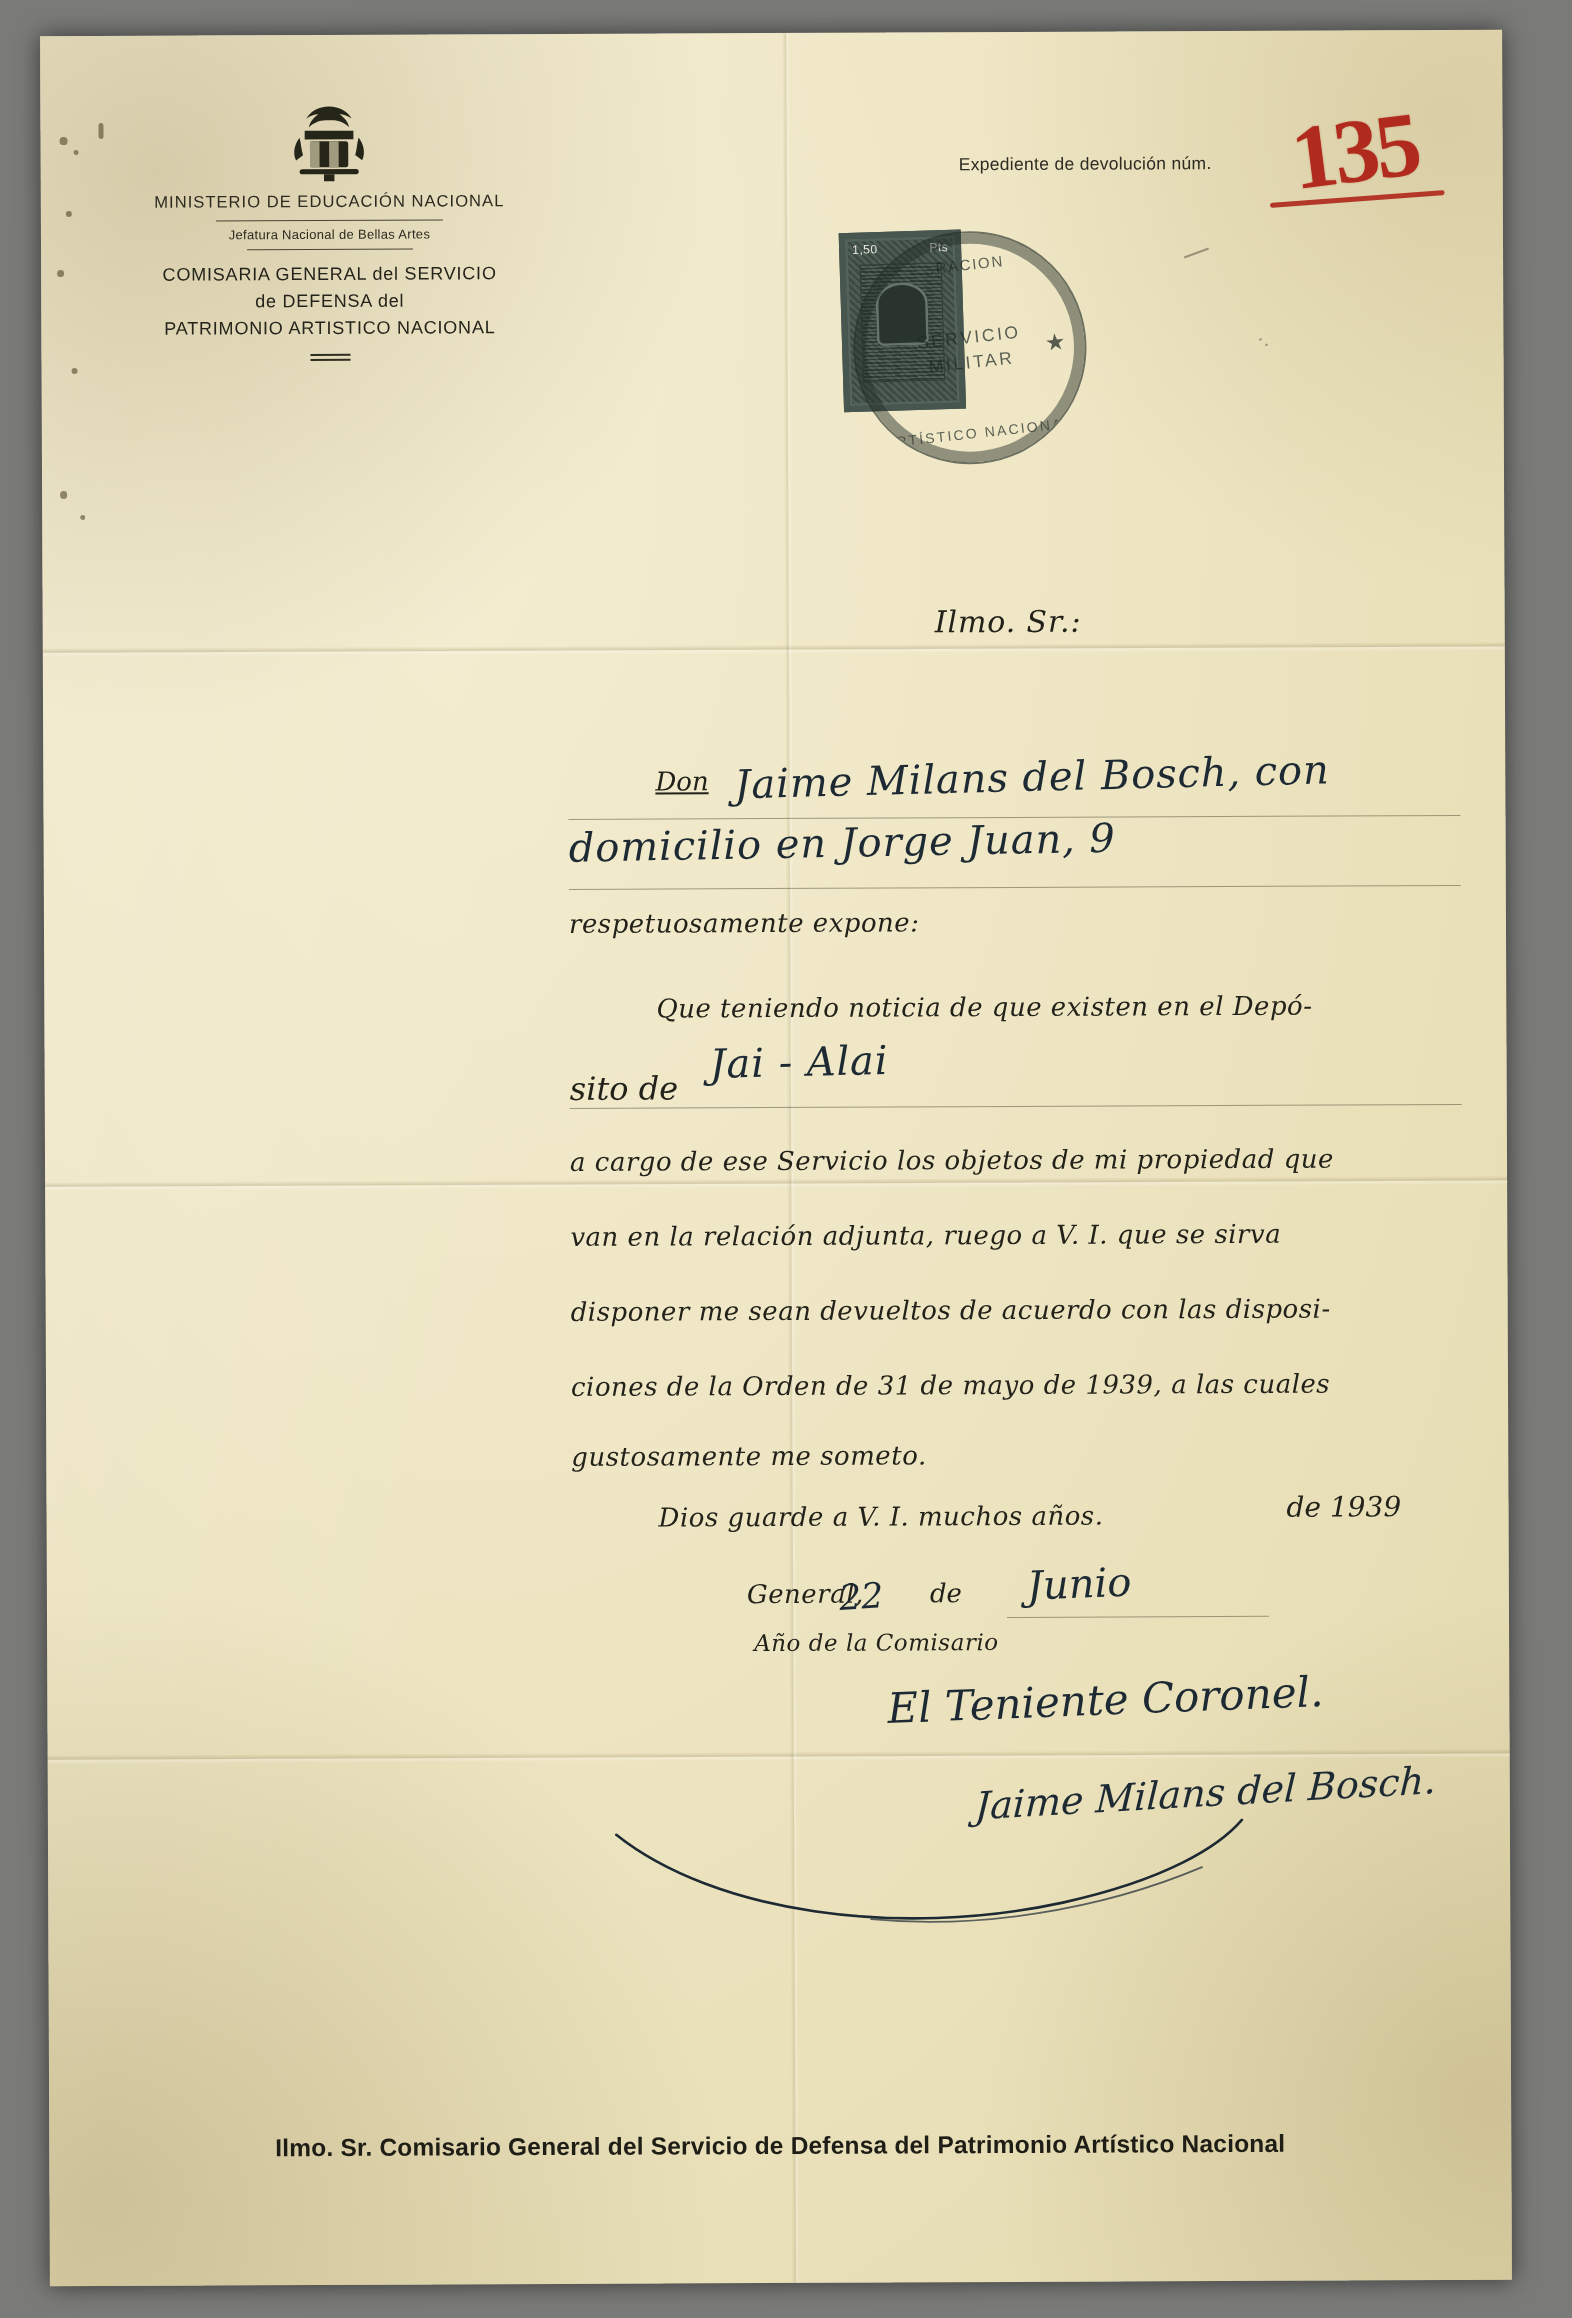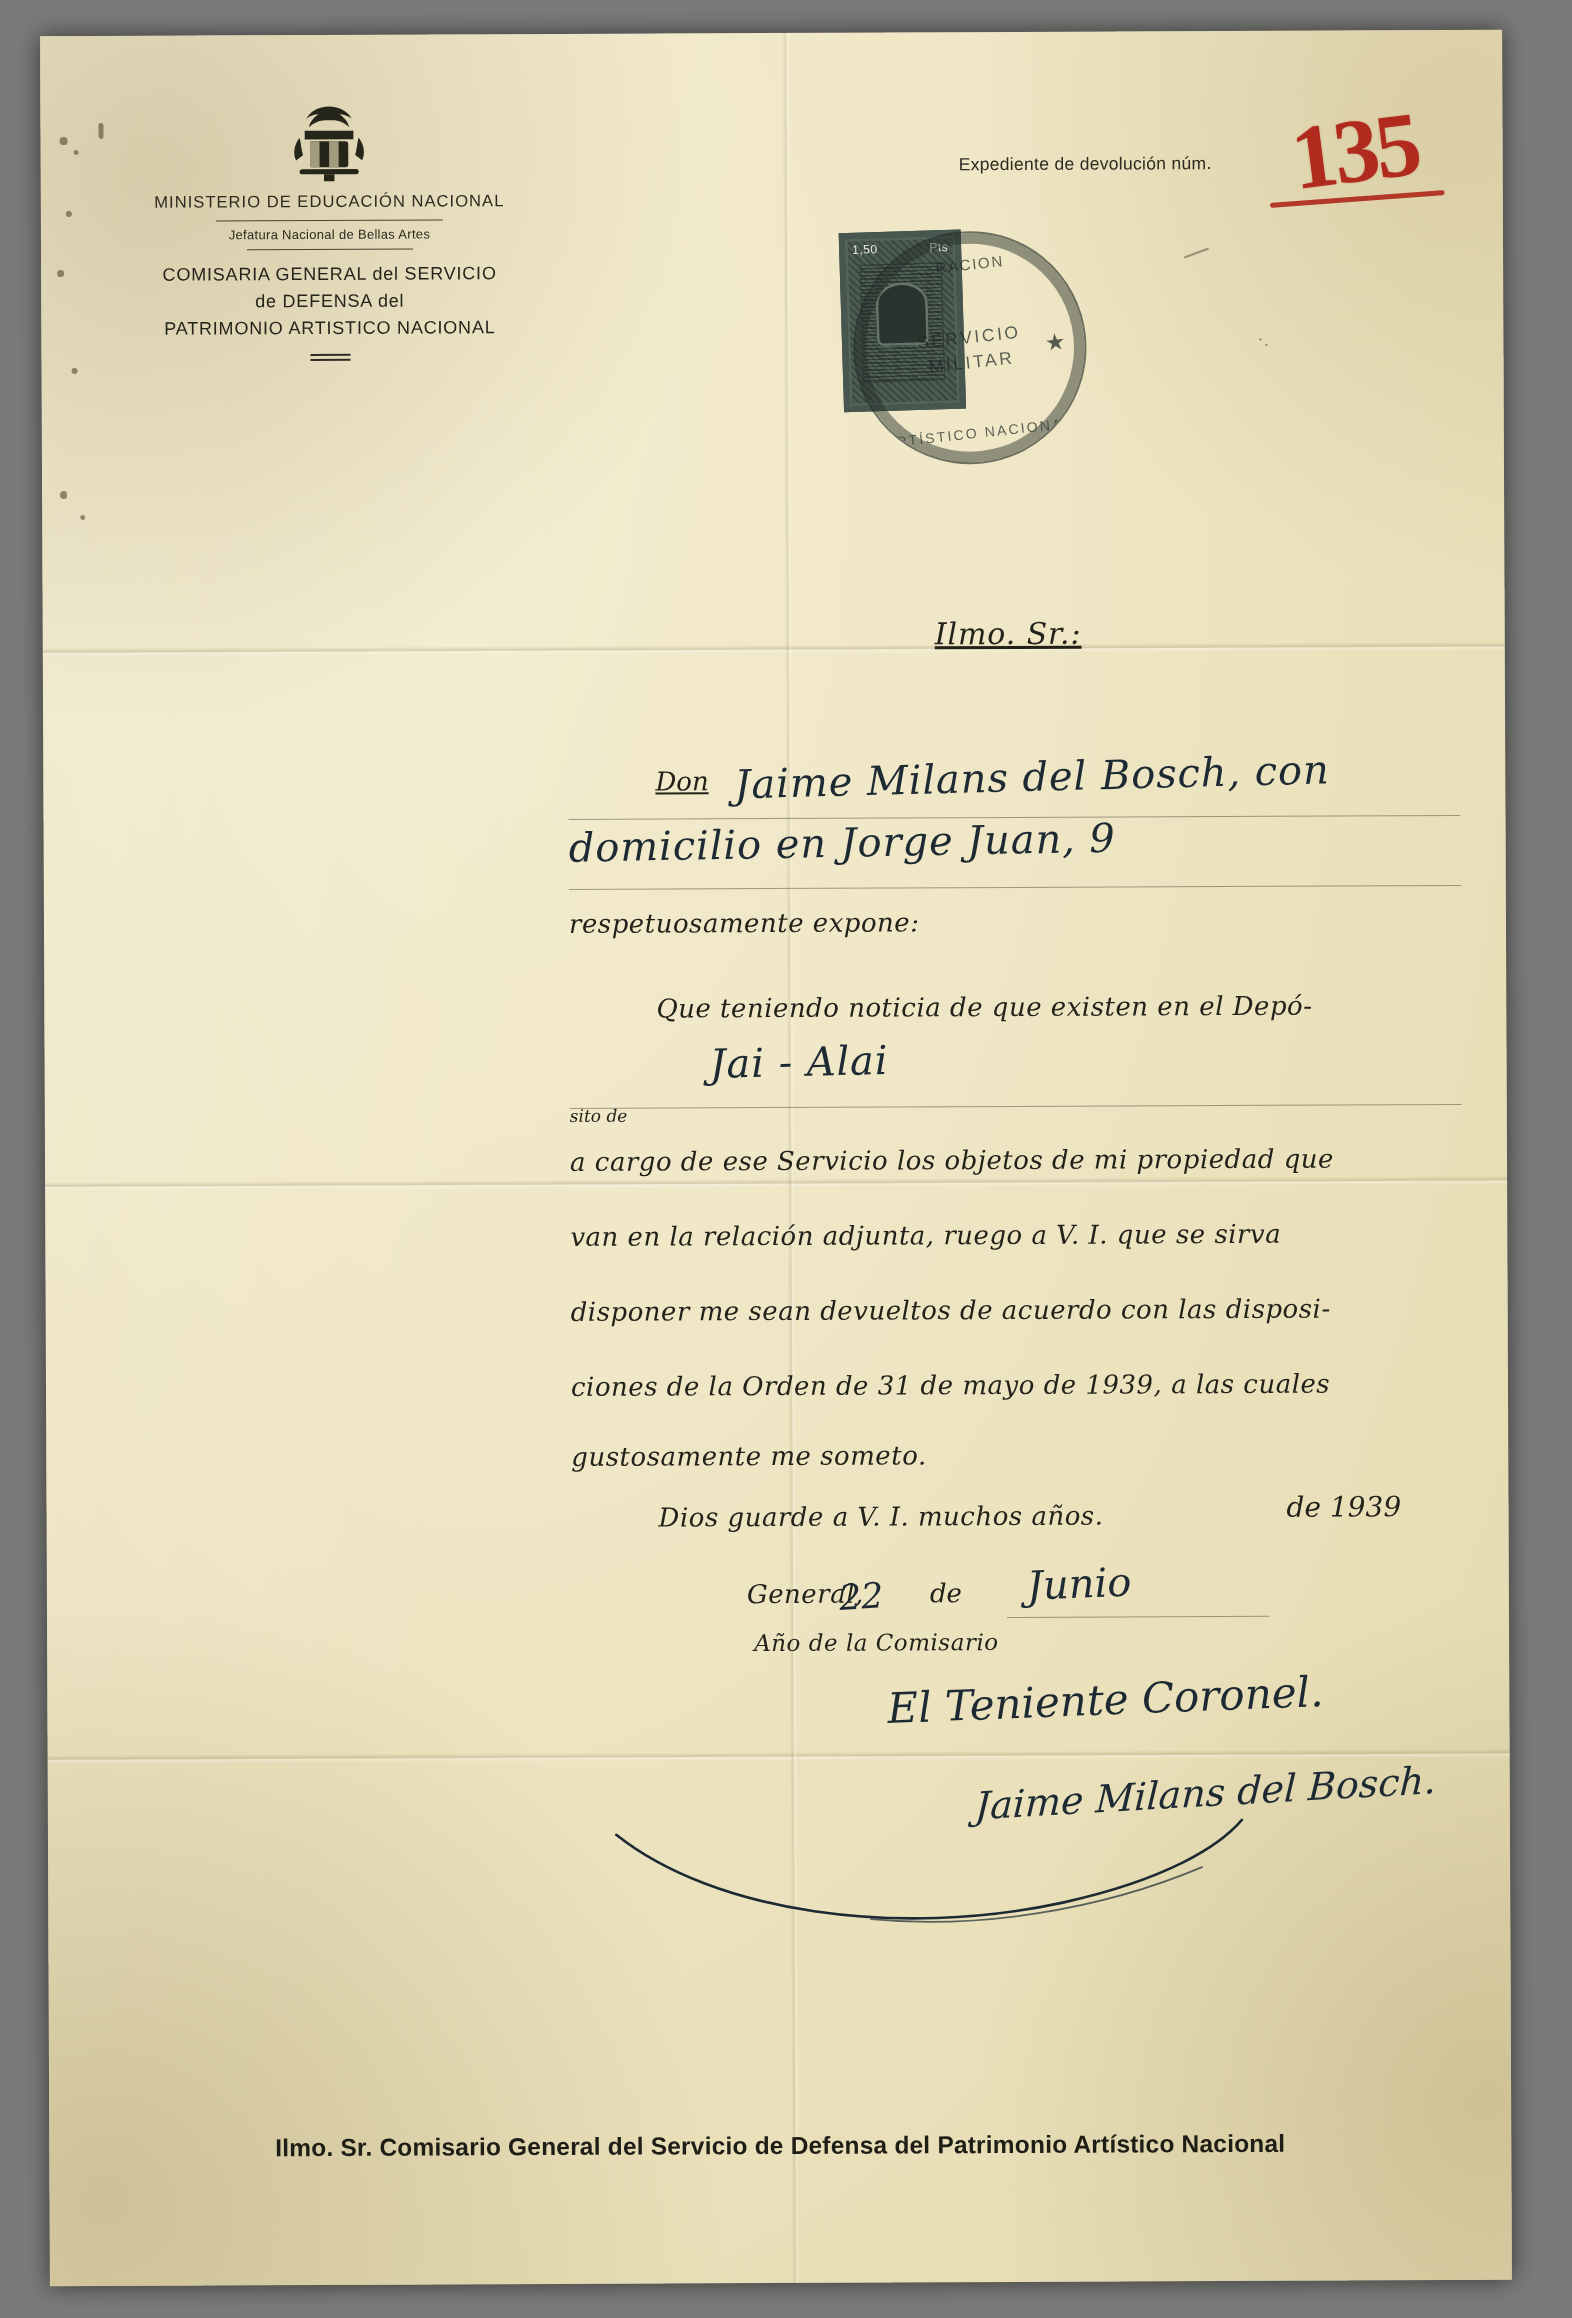--- a/index.html
+++ b/index.html
@@ -253,24 +253,23 @@
 
   
   .script {
     font-family: "DejaVu Serif", serif;
     font-style: italic;
     color: #23221a;
   }
   #ilmo {
     position: absolute;
     left: 892px;
-    top: 584px;
+    top: 572px;
     font-size: 30px;
     letter-spacing: 0.9px;
-    text-decoration: underline;
   }
   .fill-line {
     position: absolute;
     left: 525px;
     height: 0.9px;
     background: rgba(60,55,35,0.45);
   }
 
   
   .hand {
@@ -478,21 +477,21 @@
     <div class="fill-line" style="top: 785px; width: 892px;"></div>
     <div class="fill-line" style="top: 855px; width: 892px;"></div>
     <div class="fill-line" style="top: 1074px; width: 892px;"></div>
 
     <div class="script" style="position:absolute; left:612px; top:733px; font-size:26px;text-decoration:underline;">Don</div>
 
     <div class="script" style="position:absolute; left:525px; top:875px; font-size:26px; letter-spacing:0.5px;">respetuosamente expone:</div>
 
     <div class="script" style="position:absolute; left:612px; top:960px; font-size:26px; letter-spacing:0.5px; white-space:nowrap;">Que  teniendo  noticia  de  que  existen  en  el  Depó-</div>
 
-    <div class="script" style="position:absolute; left:525px; top:1036px; font-size:17px;margin-top:36px;">sito  de</div>
+    <div class="script" style="position:absolute; left:525px; top:1036px; font-size:32px;">sito  de</div>
 
     <div class="script" style="position:absolute; left:525px; top:1113px; font-size:26px; letter-spacing:0.5px; white-space:nowrap;">a  cargo  de  ese  Servicio  los  objetos  de  mi  propiedad  que</div>
     <div class="script" style="position:absolute; left:525px; top:1188px; font-size:26px; letter-spacing:0.5px; white-space:nowrap;">van  en  la  relación  adjunta,  ruego  a  V. I.  que  se  sirva</div>
     <div class="script" style="position:absolute; left:525px; top:1263px; font-size:26px; letter-spacing:0.5px; white-space:nowrap;">disponer  me  sean  devueltos  de  acuerdo  con  las  disposi-</div>
     <div class="script" style="position:absolute; left:525px; top:1338px; font-size:26px; letter-spacing:0.5px; white-space:nowrap;">ciones  de  la  Orden  de  31  de  mayo  de  1939,  a  las  cuales</div>
     <div class="script" style="position:absolute; left:525px; top:1408px; font-size:26px; letter-spacing:0.5px; white-space:nowrap;">gustosamente  me  someto.</div>
 
     <div id="dios" class="script">Dios  guarde  a  V. I.  muchos  años.</div>
 
     <div id="madrid-line" class="script">General,</div>

